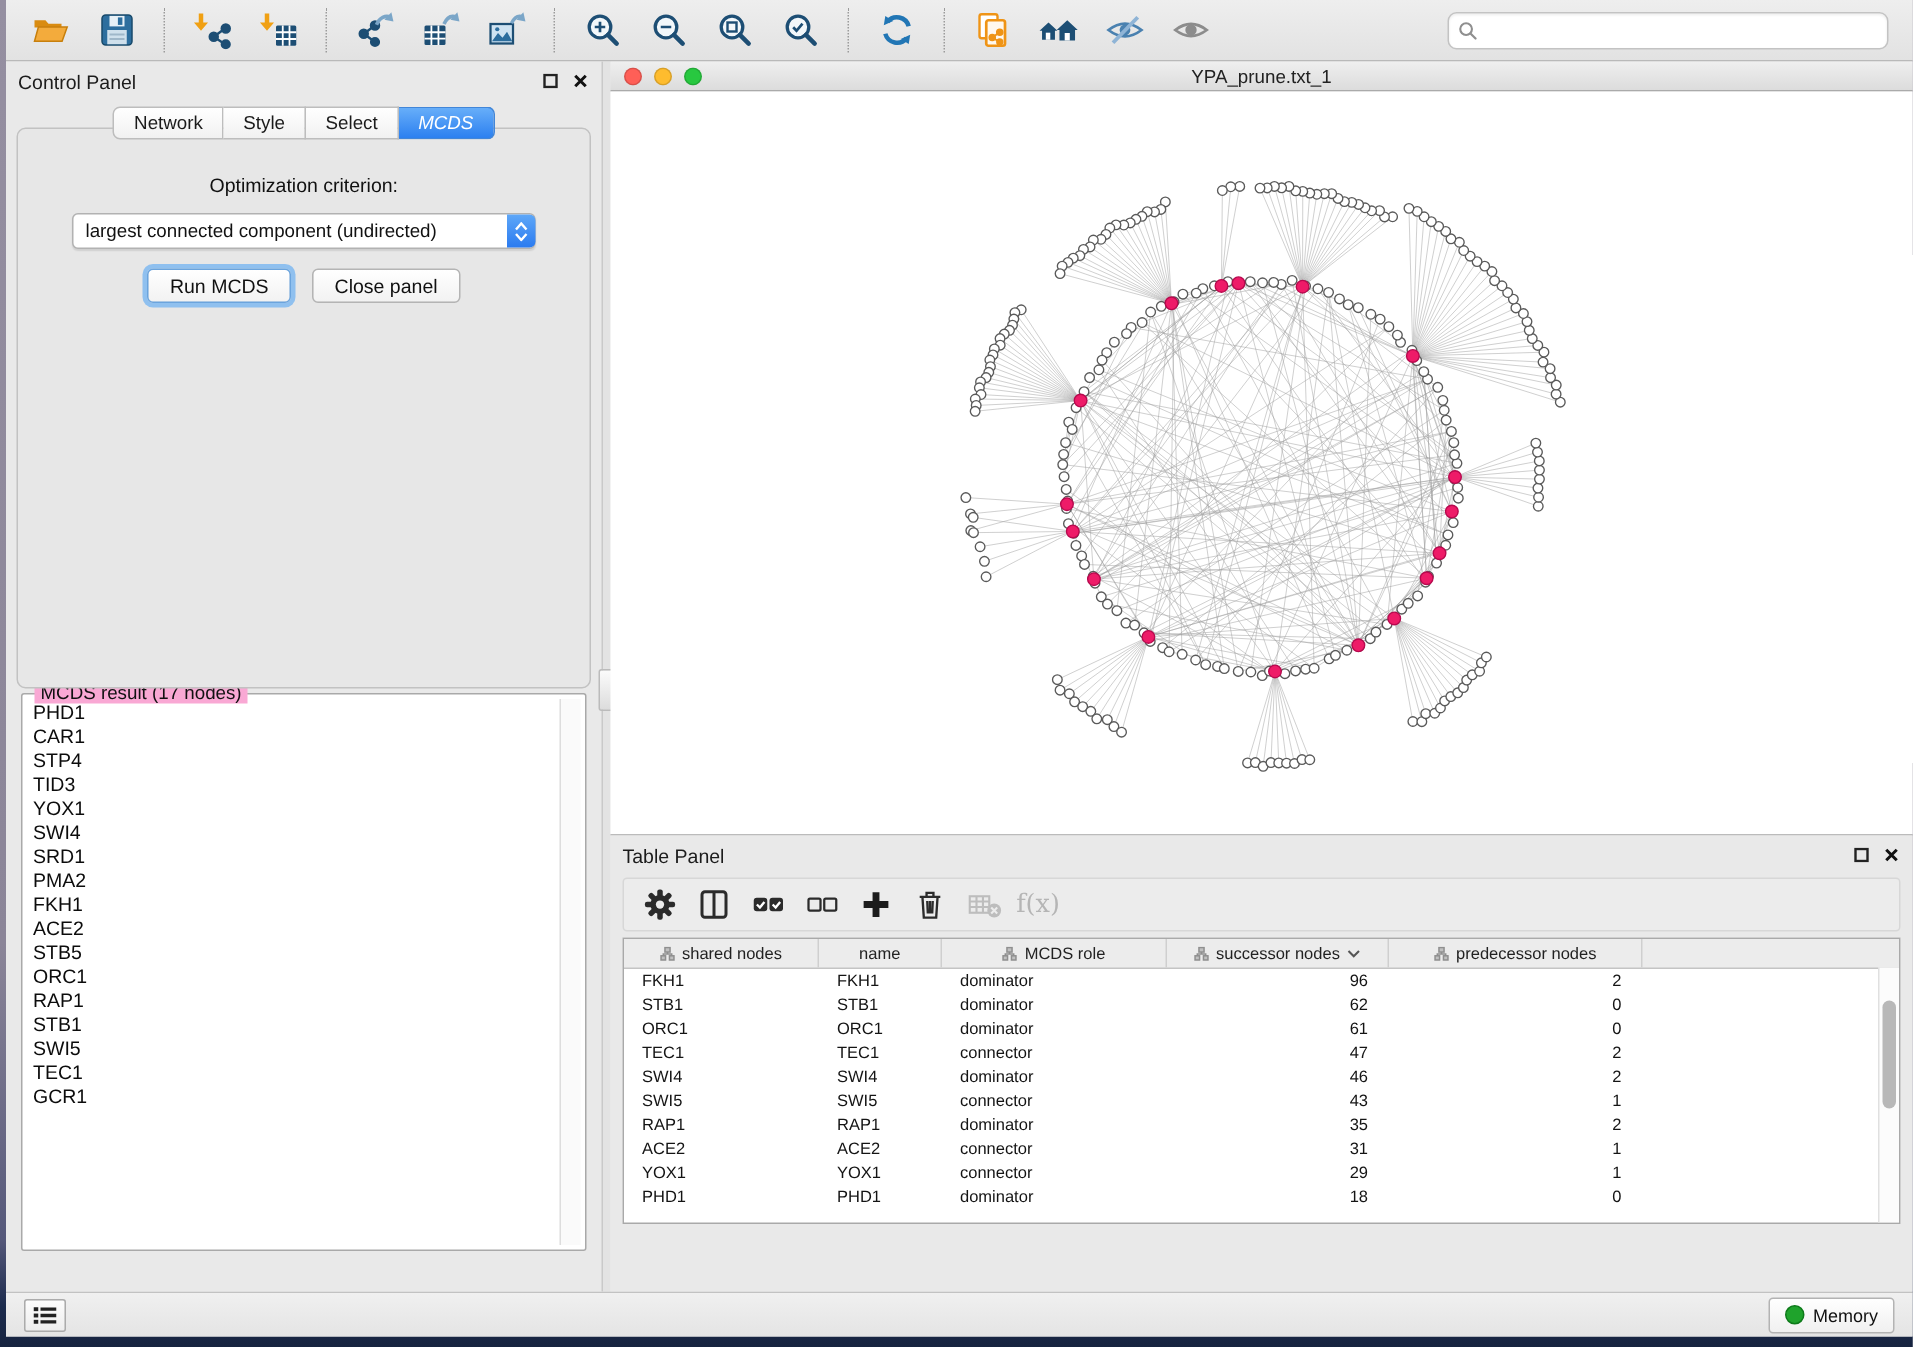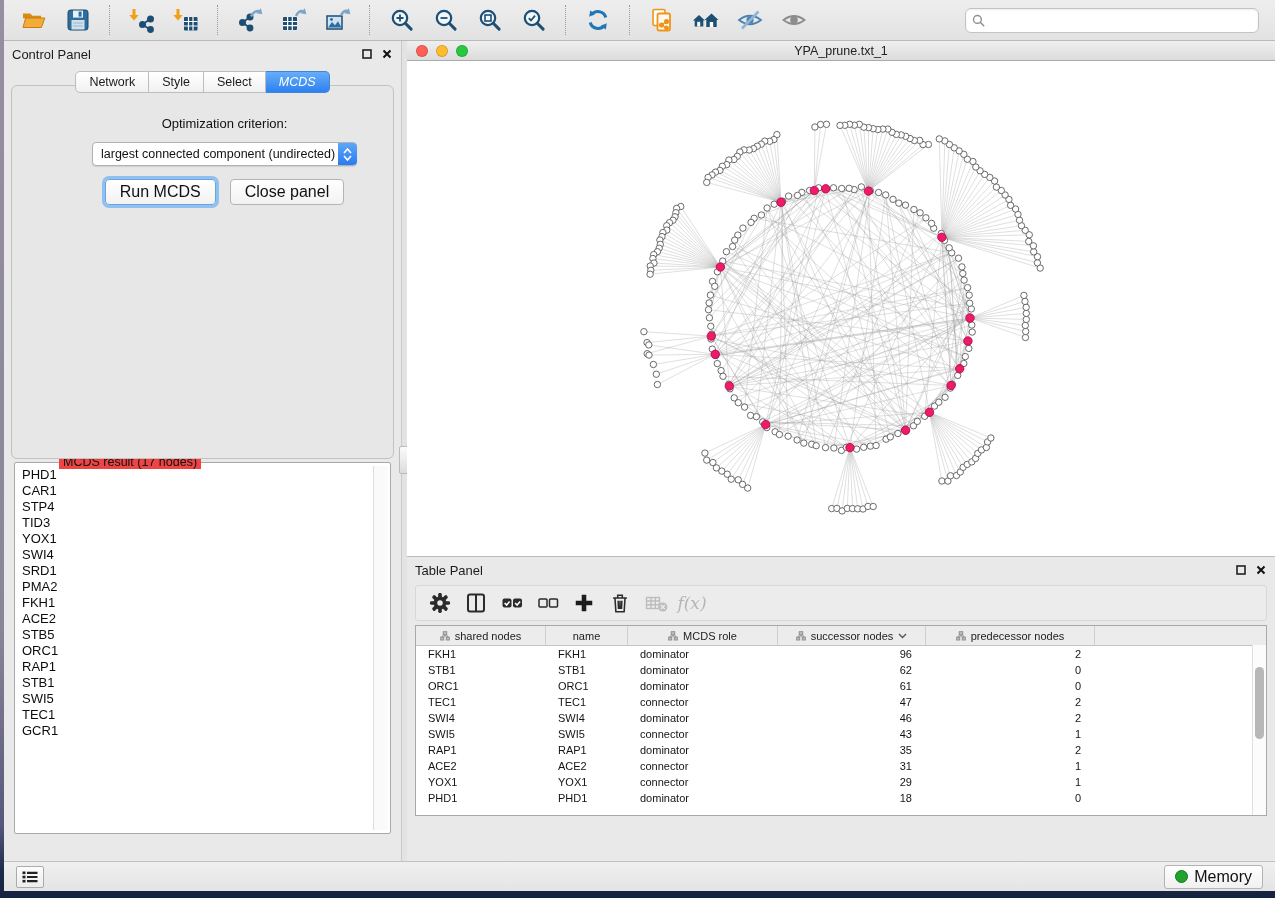--- a/index.html
+++ b/index.html
@@ -21,61 +21,61 @@
   .panel-head{height:22px;display:flex;align-items:center;padding:2px 8px 0;}
   .panel-title{font-size:13px;color:#1c1c1c;}
   .winbtns{margin-left:auto;display:flex;gap:8px;align-items:center;}
   .winbtn{background:none;border:none;padding:0;width:12px;height:12px;display:flex;align-items:center;justify-content:center;}
   .tabseg{display:flex;justify-content:center;position:relative;z-index:2;margin-top:6px;}
   .tabseg .tab{background:linear-gradient(#ffffff,#f1f1f1);border:1px solid #bdbdbd;border-left:none;
     font-size:12.5px;color:#1b1b1b;padding:3px 13px;line-height:14px;}
   .tabseg .tab:first-child{border-left:1px solid #bdbdbd;border-radius:5px 0 0 5px;}
   .tabseg .tab:last-child{border-radius:0 5px 5px 0;}
   .tabseg .tab.sel{background:linear-gradient(#67aef9,#2c80f0);color:#fff;border-color:#4286d8;font-style:italic;}
-  .cp-body{position:absolute;left:7px;right:7px;top:44px;height:372px;border:1px solid #c2c2c2;border-radius:6px;background:#e7e7e7;z-index:1;padding-left:44px;}
+  .cp-body{position:absolute;left:7px;right:7px;top:44px;height:372px;border:1px solid #c2c2c2;border-radius:6px;background:#e7e7e7;z-index:1;}
   .opt-label{text-align:center;font-size:13px;color:#111;margin-top:30px;}
   .dropdown{margin:11px 36px 0;height:22px;background:#fff;border:1px solid #b2b2b2;border-radius:4px;display:flex;align-items:center;position:relative;box-shadow:0 1px 1px rgba(0,0,0,.1);}
   .dropdown .dval{font-size:12.5px;color:#111;padding-left:8px;flex:1;white-space:nowrap;}
   .stepper{width:19px;height:22px;margin-right:-1px;border-radius:0 4px 4px 0;background:linear-gradient(#5ea7f8,#2b7bf0);display:flex;flex-direction:column;align-items:center;justify-content:center;gap:1px;}
   .btnrow{display:flex;justify-content:center;gap:14px;margin-top:13px;}
-  .pbtn{font-size:16px;color:#111;background:linear-gradient(#ffffff,#f2f2f2);border:1px solid #b4b4b4;border-radius:4px;padding:3px 14px;}
+  .pbtn{font-size:13px;color:#111;background:linear-gradient(#ffffff,#f2f2f2);border:1px solid #b4b4b4;border-radius:4px;padding:3px 14px;}
   .pbtn.focused{box-shadow:0 0 0 3px #8fc0ef;border-color:#6ba4dd;}
   .fieldset{position:absolute;left:10px;right:10px;top:421px;bottom:27px;border:1px solid #a9a9a9;border-radius:2px;background:#fff;}
-  .legend{position:absolute;top:-8px;left:8px;background:#ef4444;padding:0 4px;font-size:12.5px;color:#111;margin-left:36px;}
+  .legend{position:absolute;top:-8px;left:8px;background:#f9a8d4;padding:0 4px;font-size:12.5px;color:#111;}
   .mcds-list{position:absolute;inset:4px 17px 2px 4px;overflow:hidden;font-size:13px;color:#0c0c0c;}
   .mcds-list div{line-height:16px;padding-left:3px;}
   .list-scroll{position:absolute;top:3px;bottom:3px;right:3px;width:13px;background:#fafafa;border-left:1px solid #ddd;}
   
   .right{flex:1;display:flex;flex-direction:column;min-width:0;position:relative;}
   .splitter{width:5px;flex:0 0 auto;background:#e3e3e3;position:relative;}
   .split-handle{position:absolute;top:405px;left:-3px;width:11px;height:26px;background:linear-gradient(#fbfbfb,#dcdcdc);border:1px solid #bbb;border-radius:2px;}
   .netwin{height:515px;flex:0 0 auto;display:flex;flex-direction:column;border-bottom:1px solid #bbb;}
   .nettitle{height:19px;background:linear-gradient(#efefef,#dcdcdc);border-bottom:1px solid #aaa;display:flex;align-items:center;position:relative;}
   .lights{display:flex;gap:8px;margin-left:9px;}
   .light{width:12px;height:12px;border-radius:50%;border:1px solid rgba(0,0,0,.15);padding:0;}
   .net-name{position:absolute;left:0;right:0;text-align:center;font-size:12.5px;color:#222;}
   .netcanvas{flex:1;background:#fff;position:relative;overflow:hidden;}
   
   .tp{flex:1;background:#e9e9e9;display:flex;flex-direction:column;min-height:0;}
   .tp-toolbar{height:34px;margin:4px 8px 4px;background:#ececec;border:1px solid #d7d7d7;border-radius:3px;display:flex;align-items:center;padding:0 6px;}
   .ttbtn{width:30px;height:28px;border:none;background:none;display:flex;align-items:center;justify-content:center;padding:0;margin:0 3px;}
-  .fx{font-family:"DejaVu Serif","Liberation Serif",serif;font-style:italic;font-size:17px;color:#b5b5b5;}
+  .fx{font-family:"DejaVu Serif","Liberation Serif",serif;font-size:17px;color:#b5b5b5;}
   .tablebox{margin:0 8px;height:189px;border:1px solid #a9a9a9;background:#fff;position:relative;overflow:hidden;}
   .thead{display:grid;grid-template-columns:130px 82px 150px 148px 169px 1fr;height:19px;background:#ececec;border-bottom:1px solid #c4c4c4;}
   .th{display:flex;align-items:center;justify-content:center;gap:5px;font-size:11px;color:#222;border-right:1px solid #cfcfcf;overflow:hidden;}
   .tbody .tr{display:grid;grid-template-columns:130px 82px 150px 148px 169px 1fr;height:16px;}
   .td{font-size:11px;color:#141414;line-height:16px;padding-left:12px;white-space:nowrap;}
   .td.num{text-align:right;padding-right:14px;padding-left:0;}
   .tscroll{position:absolute;top:19px;bottom:0;right:0;width:13px;background:#fcfcfc;border-left:1px solid #e0e0e0;}
   .tthumb{position:absolute;top:22px;left:2px;width:9px;height:72px;border-radius:5px;background:#b8b8b8;}
   .tp-tabs{display:flex;justify-content:center;margin:4px 0 6px;}
   
   .statusbar{height:29px;flex:0 0 auto;background:linear-gradient(#f0f0f0,#e4e4e4);border-top:1px solid #c2c2c2;display:flex;align-items:center;padding:0 12px;}
   .sbtn{width:28px;height:22px;background:linear-gradient(#fdfdfd,#ededed);border:1px solid #ababab;border-radius:2px;display:flex;align-items:center;justify-content:center;padding:0;}
-  .membtn{margin-left:auto;height:24px;background:linear-gradient(#ffffff,#f0f0f0);border:1px solid #b3b3b3;border-radius:3px;display:flex;align-items:center;gap:6px;padding:0 10px;font-size:16px;color:#111;}
+  .membtn{margin-left:auto;height:24px;background:linear-gradient(#ffffff,#f0f0f0);border:1px solid #b3b3b3;border-radius:3px;display:flex;align-items:center;gap:6px;padding:0 10px;font-size:12px;color:#111;}
   .gdot{width:11px;height:11px;border-radius:50%;background:#1fa32c;border:1px solid #0d7a1a;}
 </style>
 </head>
 <body>
 
 <div class="app">
 
   <div class="toolbar">
     <button class="tbtn">
         <svg width="26" height="26" viewBox="0 0 26 26">

